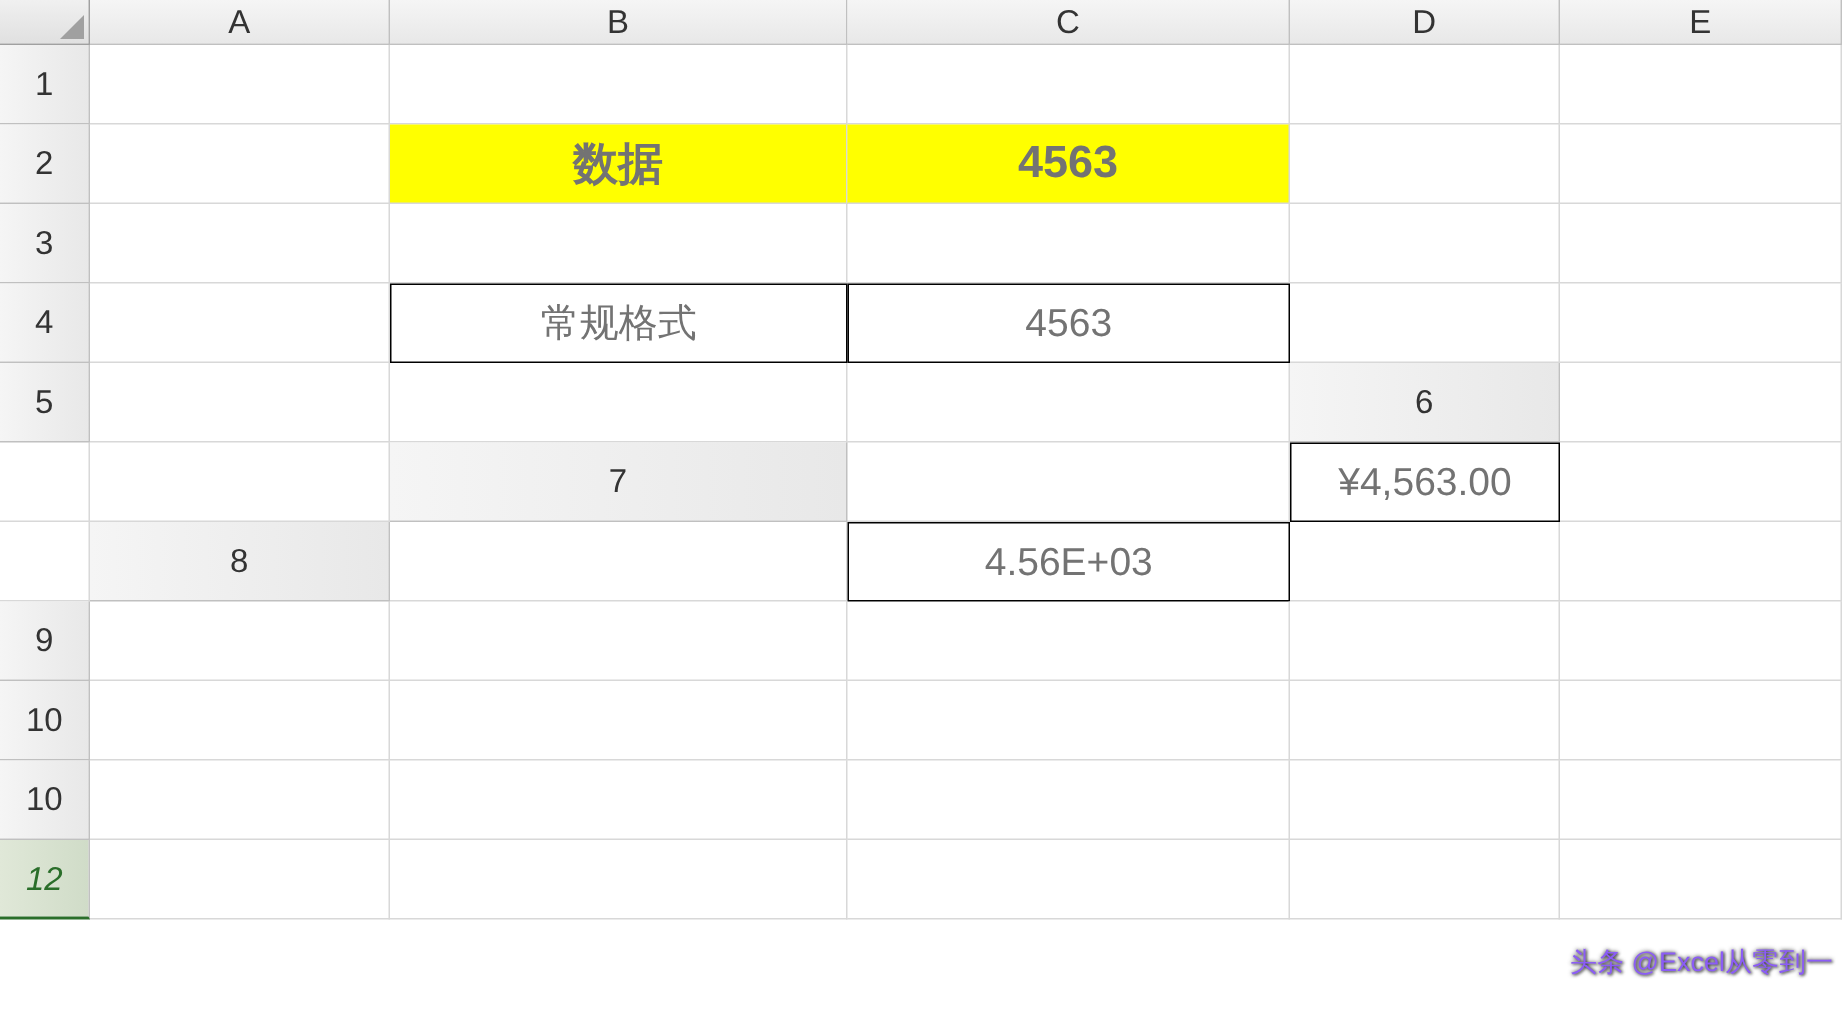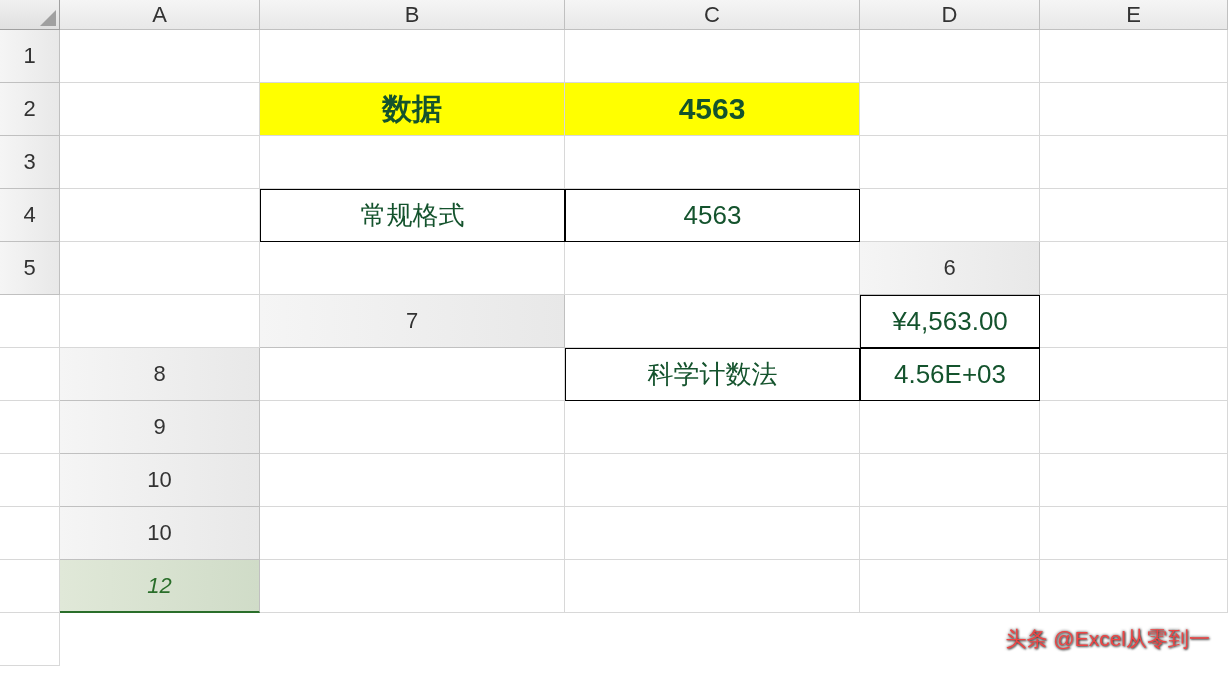--- a/index.html
+++ b/index.html
@@ -66,41 +66,41 @@
       border-bottom: 2px solid #2a6e2a;
       font-style: italic;
     }
     .cell {
       border-right: 1px solid #d8d8d8;
       border-bottom: 1px solid #d8d8d8;
       display: flex;
       align-items: center;
       justify-content: center;
       font-size: 26px;
-      color: #14532d;
+      color: #737373;
       padding: 0 4px;
       cursor: cell;
     }
     .cell.highlight {
       background: #ffff00;
       font-weight: bold;
       font-size: 30px;
     }
     .cell.bordered {
       border: 1px solid #000;
     }
     .cell.bordered-top {
       border-top: 1px solid #000;
     }
     .watermark {
       position: absolute;
-      right: 18px;
+      right: 6px;
       bottom: 20px;
-      font-size: 21px;
-      color: #ef4444;
+      font-size: 18px;
+      color: #8b5cf6;
       text-shadow: 0 0 3px rgba(0,0,0,0.8), 1px 1px 2px rgba(0,0,0,0.6);
       font-weight: normal;
       pointer-events: none;
     }
   </style>
 </head>
 <body>
 
 <div class="spreadsheet">
 
@@ -151,21 +151,20 @@
   <div class="cell"></div>
 
   <div class="row-header">7</div>
   <div class="cell"></div>
   <div class="cell bordered">¥4,563.00</div>
   <div class="cell"></div>
   <div class="cell"></div>
 
   <div class="row-header">8</div>
   <div class="cell"></div>
-  <div class="cell bordered">科学计数法</div>
   <div class="cell bordered">4.56E+03</div>
   <div class="cell"></div>
   <div class="cell"></div>
 
   <div class="row-header">9</div>
   <div class="cell"></div>
   <div class="cell"></div>
   <div class="cell"></div>
   <div class="cell"></div>
   <div class="cell"></div>

